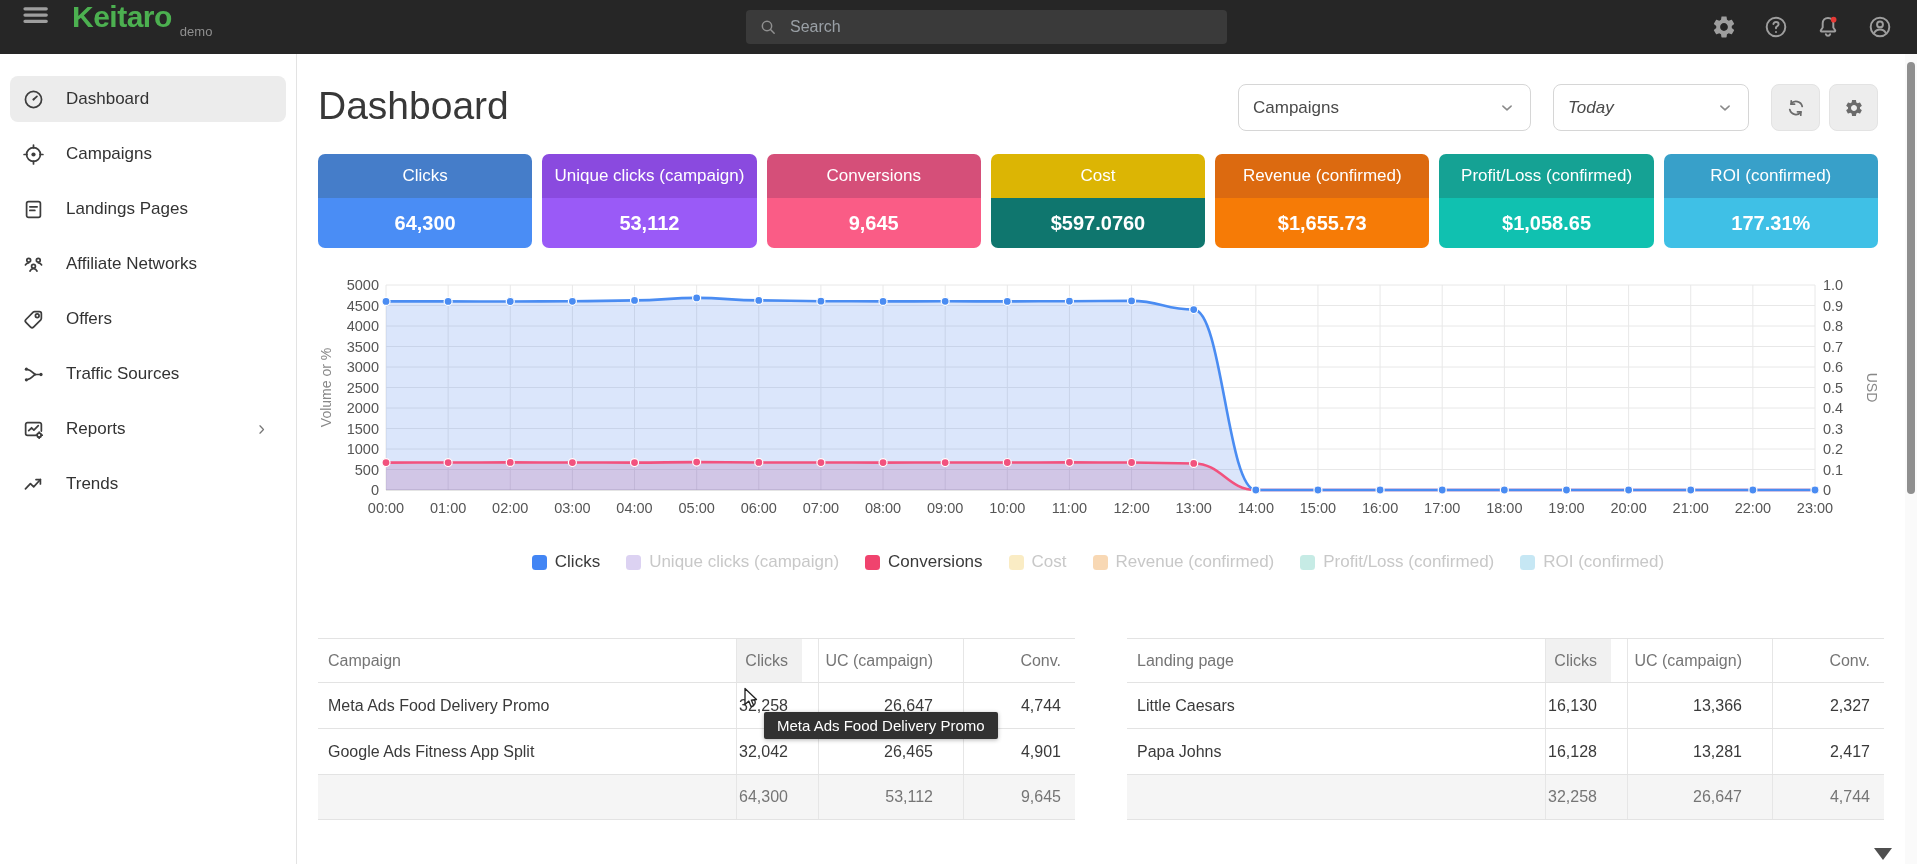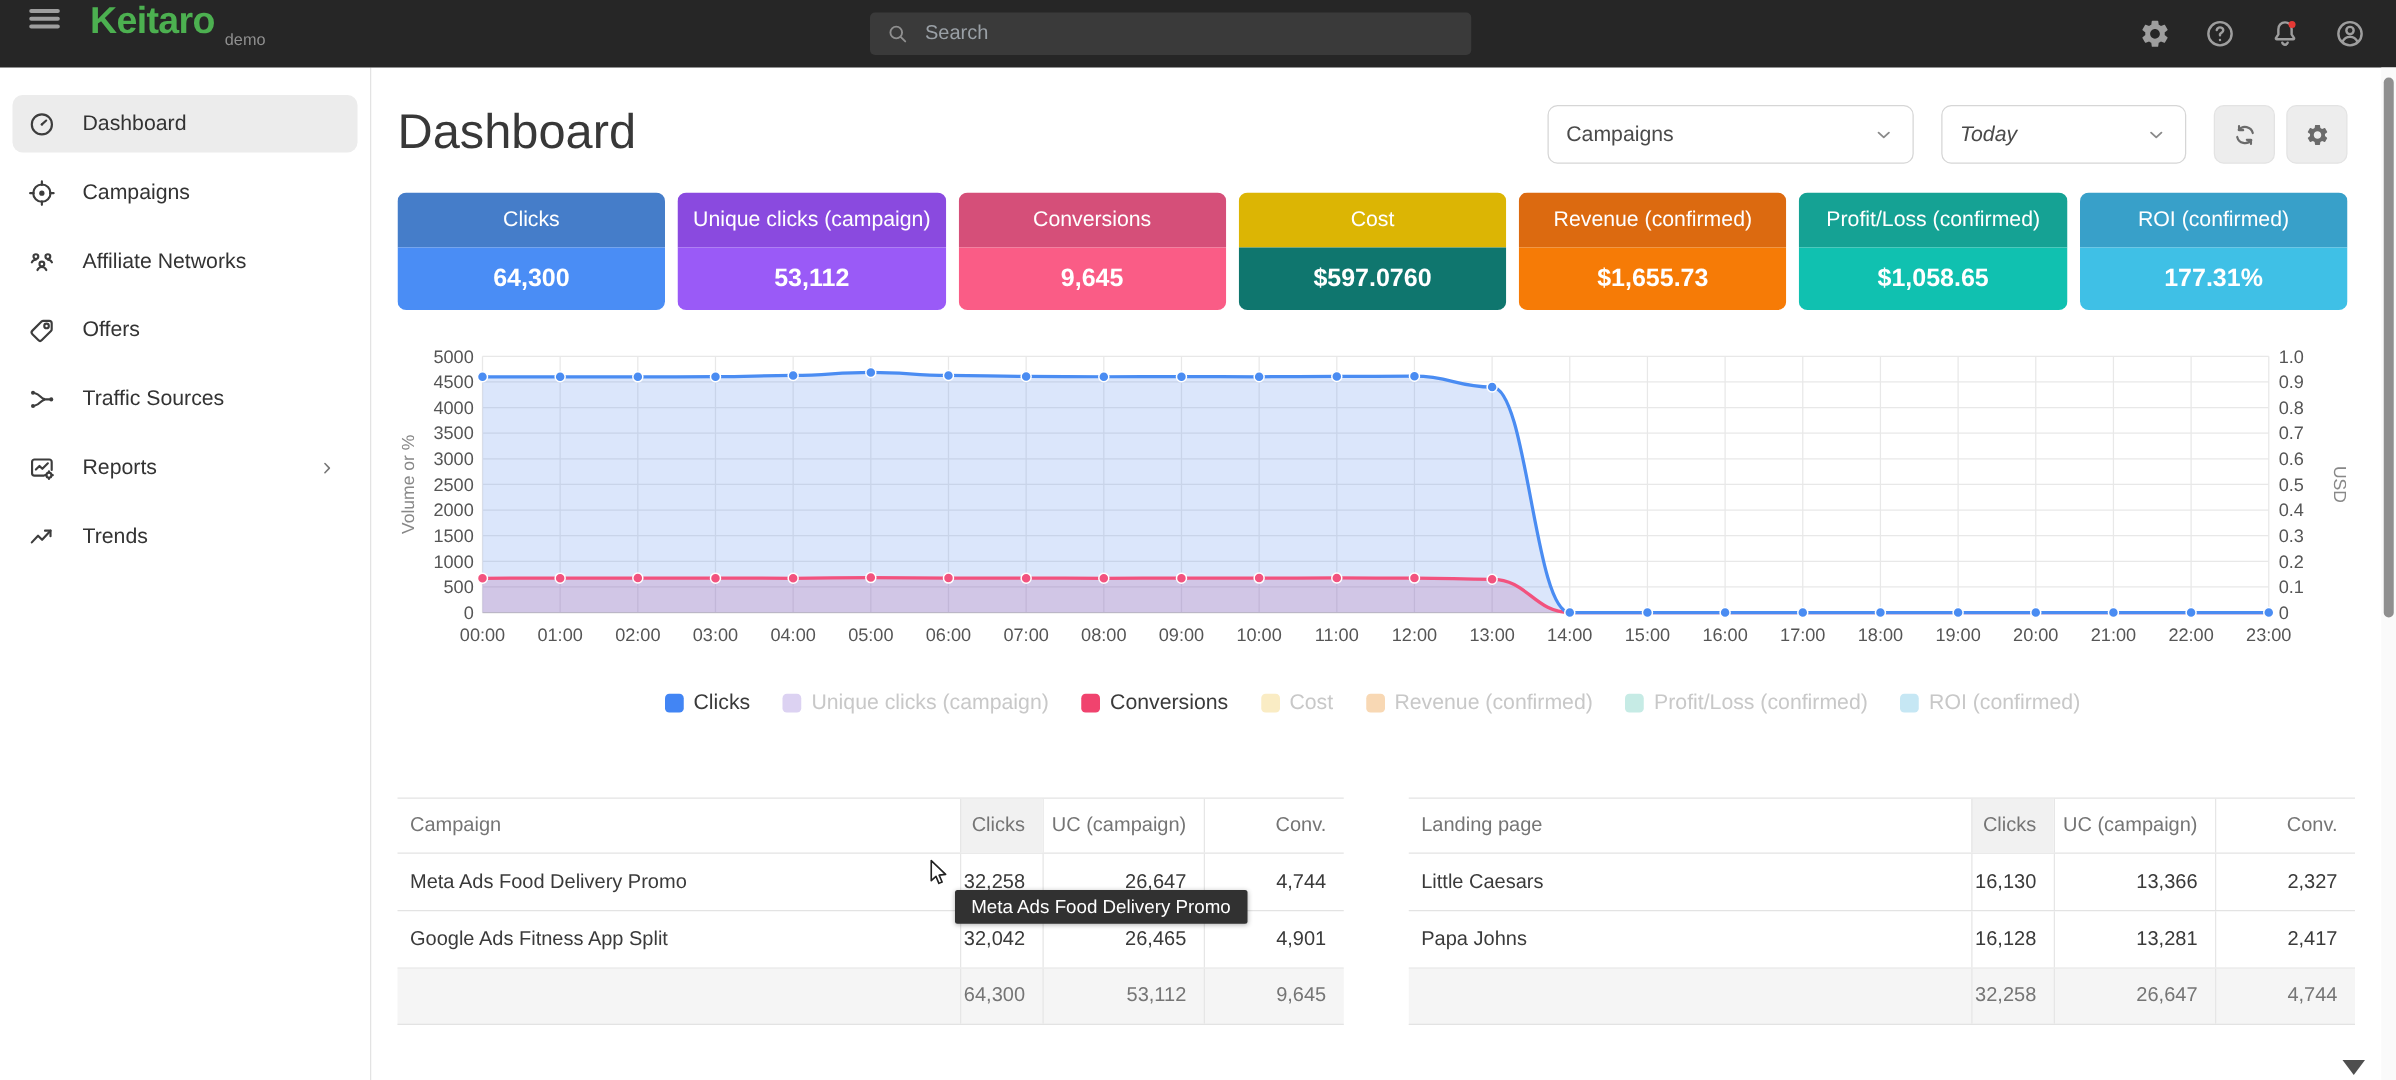--- a/index.html
+++ b/index.html
@@ -6,21 +6,21 @@
   html,body { width:1917px; height:864px; overflow:hidden; background:#fff;
     font-family:"Liberation Sans", sans-serif; }
   .stage { position:relative; width:1917px; height:864px; }
 
   
   .topbar { position:absolute; left:0; top:0; width:1917px; height:54px; background:#262626;
     display:flex; align-items:flex-start; z-index:20; }
   .hamburger { margin-left:20px; width:30px; height:30px; color:#9e9e9e; cursor:pointer; }
   .brand { margin-left:22px; font-size:30px; font-weight:800; color:#4cb050; letter-spacing:-0.5px; }
   .brand-suffix { margin-left:8px; font-size:13px; color:#8f8f8f; align-self:center; padding-top:8px; }
-  .searchbox { position:absolute; left:696px; top:10px; width:481px; height:34px; background:#3a3a3a;
+  .searchbox { position:absolute; left:746px; top:10px; width:481px; height:34px; background:#3a3a3a;
     border-radius:4px; display:flex; align-items:center; padding:0 12px; color:#9aa0a6; }
   .searchbox .sicon { width:20px; height:20px; color:#8f8f8f; }
   .searchbox input { background:transparent; border:none; outline:none; color:#cfcfcf;
     font-size:16px; margin-left:12px; width:380px; font-family:inherit; }
   .searchbox input::placeholder { color:#9aa0a6; }
   .topbar-right { position:absolute; right:24px; top:0; height:54px; display:flex; align-items:center; gap:26px; }
   .tb-ic { width:26px; height:26px; color:#9e9e9e; position:relative; cursor:pointer; }
 
   
   .sidebar { position:absolute; left:0; top:54px; width:297px; height:810px; background:#fff;
@@ -56,21 +56,21 @@
   
   .chart-wrap { position:absolute; left:18px; top:224px; width:1562px; height:254px; }
   .legend { position:absolute; left:21px; right:39px; top:498px; display:flex; justify-content:center;
     gap:26px; align-items:center; }
   .leg-item { display:flex; align-items:center; gap:8px; font-size:17px; cursor:pointer; }
   .leg-swatch { width:15px; height:15px; border-radius:3.5px; }
 
   
   .tables { position:absolute; left:21px; right:33px; top:584px; display:flex; justify-content:space-between; }
   .dtable { width:757px; font-size:16px; color:#3a3a3a; }
-  .trow { display:flex; align-items:stretch; border-bottom:1px solid #e3e3e3; height:46px; }
+  .trow { display:flex; align-items:stretch; border-bottom:1px solid #e3e3e3; height:46px;gap:16px; }
   .trow.thead { height:45px; color:#757575; border-top:1px solid #e3e3e3; }
   .trow.tfoot { height:45px; background:#f5f5f5; color:#757575; }
   .cell { display:flex; align-items:center; }
   .c-name { flex:1; padding-left:10px; }
   .c-num { justify-content:flex-end; padding-right:14px; border-left:1px solid #e6e6e6; overflow:hidden; }
   .c-clicks { width:66px; }
   .c-uc { width:129px; }
   .c-conv { width:112px; }
   .thead .c-num.sorted { position:relative; background:#f1f1f1; }
   .thead .c-num.sorted::before { content:""; position:absolute; left:0; right:0; top:-4px; height:4px;
@@ -153,20 +153,29 @@
       </div>
       <div class="side-item">
         <span class="side-ic">
           <svg class="ic" viewBox="0 0 24 24" fill="none" stroke="currentColor" stroke-width="1.8" stroke-linecap="round" stroke-linejoin="round">
             <circle cx="12" cy="12" r="7.2"></circle>
             <circle cx="12" cy="12" r="2.2" fill="currentColor" stroke="none"></circle>
             <path d="M12 2.2v3M12 18.8v3M2.2 12h3M18.8 12h3"></path>
           </svg>
         </span>
     <span class="side-label">Campaigns</span>
+      </div>
+      <div class="side-item">
+        <span class="side-ic">
+          <svg class="ic" viewBox="0 0 24 24" fill="none" stroke="currentColor" stroke-width="1.8" stroke-linecap="round" stroke-linejoin="round">
+            <rect x="4.8" y="3.8" width="14.4" height="16.4" rx="2"></rect>
+            <path d="M8.2 9.2h7.6M8.2 13h5.2"></path>
+          </svg>
+        </span>
+    <span class="side-label">Landings Pages</span>
       </div>
       <div class="side-item">
         <span class="side-ic">
           <svg class="ic" viewBox="0 0 24 24" fill="none" stroke="currentColor" stroke-width="1.8" stroke-linecap="round" stroke-linejoin="round">
             <circle cx="7" cy="7.6" r="2"></circle>
             <circle cx="17" cy="7.6" r="2"></circle>
             <circle cx="12" cy="13.8" r="2"></circle>
             <path d="M3.6 12.4c.7-1.5 1.9-2.2 3.4-2.2M20.4 12.4c-.7-1.5-1.9-2.2-3.4-2.2M8.3 18.8c.8-1.7 2.2-2.5 3.7-2.5s2.9.8 3.7 2.5"></path>
           </svg>
         </span>

